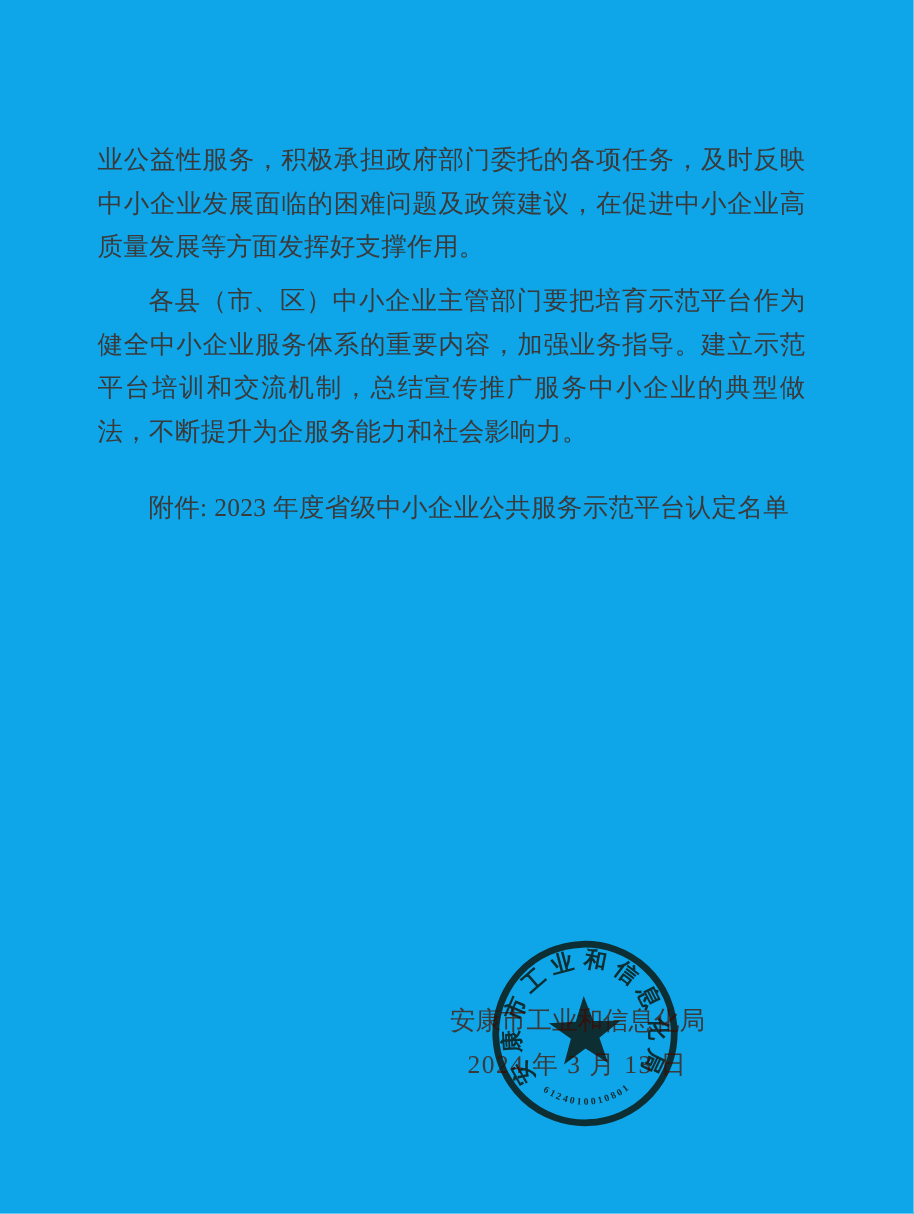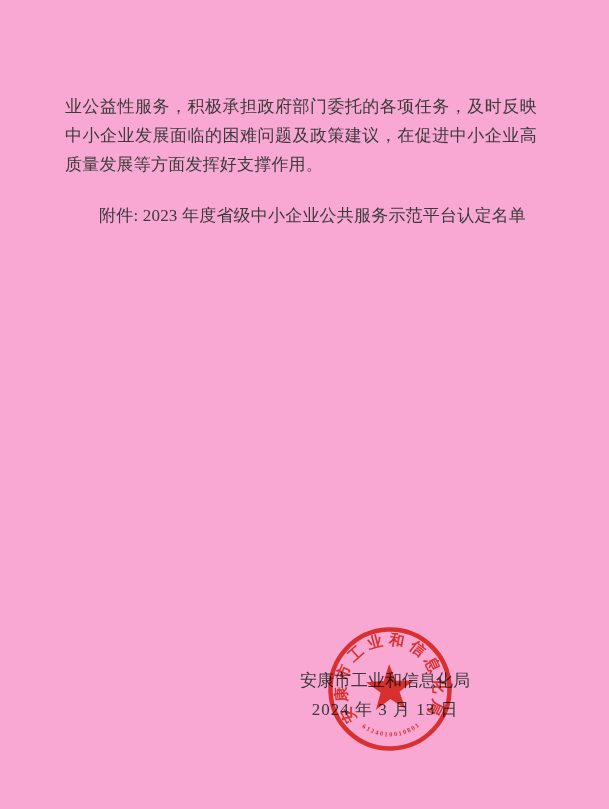--- a/index.html
+++ b/index.html
@@ -1,19 +1,19 @@
 <!DOCTYPE html>
 <html><head>
 <meta charset="utf-8">
 <style>
   html,body{margin:0;padding:0;}
   .page{
     position:relative;
     width:609px;height:809px;
-    background:#f9a8d4;
+    background:#0ea5e9;
     overflow:hidden;
     font-family:"Liberation Serif","DejaVu Serif",serif;
     color:#3a3a3a;
   }
   .body-text{
     position:absolute;
     left:65px;top:92px;width:472px;
     font-size:17px;
     line-height:29px;
     text-align:justify;
@@ -42,20 +42,21 @@
   .seal .ring-chars{font-size:15px;letter-spacing:5px;font-weight:bold;}
   .seal .code-chars{font-size:6.5px;letter-spacing:1.6px;font-weight:bold;}
 </style>
 </head>
 <body>
 
 <div class="page">
 
   <div class="body-text">
     <p class="para">业公益性服务，积极承担政府部门委托的各项任务，及时反映中小企业发展面临的困难问题及政策建议，在促进中小企业高质量发展等方面发挥好支撑作用。</p>
+    <p class="para indent">各县（市、区）中小企业主管部门要把培育示范平台作为健全中小企业服务体系的重要内容，加强业务指导。建立示范平台培训和交流机制，总结宣传推广服务中小企业的典型做法，不断提升为企服务能力和社会影响力。</p>
     <p class="para attachment">附件: 2023 年度省级中小企业公共服务示范平台认定名单</p>
   </div>
 
   <div class="signature">
     <div class="org">安康市工业和信息化局</div>
     <div class="date">2024 年 3 月 13 日</div>
   </div>
 
   <svg class="seal" viewBox="0 0 126 126" xmlns="http://www.w3.org/2000/svg">
     <defs>

